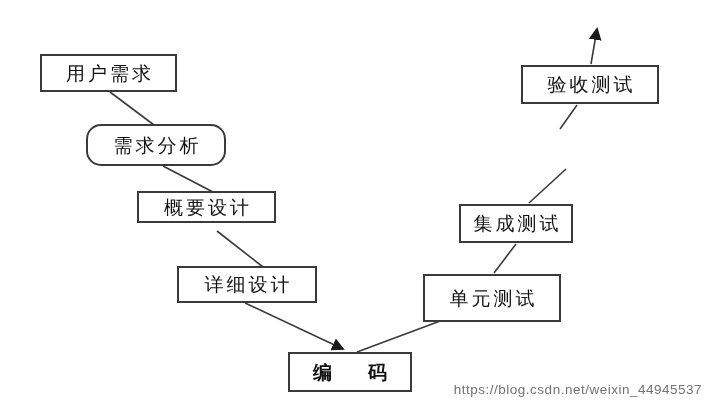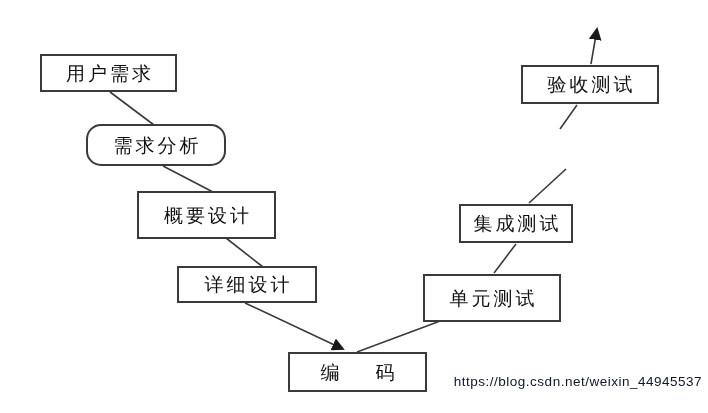--- a/index.html
+++ b/index.html
@@ -35,24 +35,24 @@
     letter-spacing: 3px;
   }
   .node .label {
     white-space: pre;
     line-height: 1;
     padding-left: 3px; 
   }
   .watermark {
     position: absolute;
     right: 6px;
-    bottom: 24px;
+    bottom: 16px;
     font-size: 13.5px;
     letter-spacing: 0.5px;
-    color: #0f172a;
+    color: #737373;
     user-select: none;
   }
 </style>
 </head>
 <body>
 
 <div class="canvas">
 
   <svg class="connectors" width="708" height="413" viewBox="0 0 708 413" xmlns="http://www.w3.org/2000/svg">
     <defs>
@@ -72,29 +72,29 @@
   </svg>
 
   <div class="node" style="left:40px;  top:54px;  width:137px; height:38px;">
     <span class="label">用户需求</span>
   </div>
 
   <div class="node" style="left:86px;  top:124px; width:140px; height:42px;border-radius:15px;">
     <span class="label">需求分析</span>
   </div>
 
-  <div class="node" style="left:137px; top:191px; width:139px; height:48px;">
+  <div class="node" style="left:137px; top:191px; width:139px; height:32px;">
     <span class="label">概要设计</span>
   </div>
 
   <div class="node" style="left:177px; top:266px; width:140px; height:37px;">
     <span class="label">详细设计</span>
   </div>
 
-  <div class="node" style="left:288px; top:352px; width:139px; height:40px;">
+  <div class="node" style="left:288px; top:352px; width:124px; height:40px;font-weight:bold;">
     <span class="label">编    码</span>
   </div>
 
   <div class="node" style="left:423px; top:274px; width:138px; height:48px;">
     <span class="label">单元测试</span>
   </div>
 
   <div class="node" style="left:459px; top:204px; width:114px; height:39px;">
     <span class="label">集成测试</span>
   </div>

